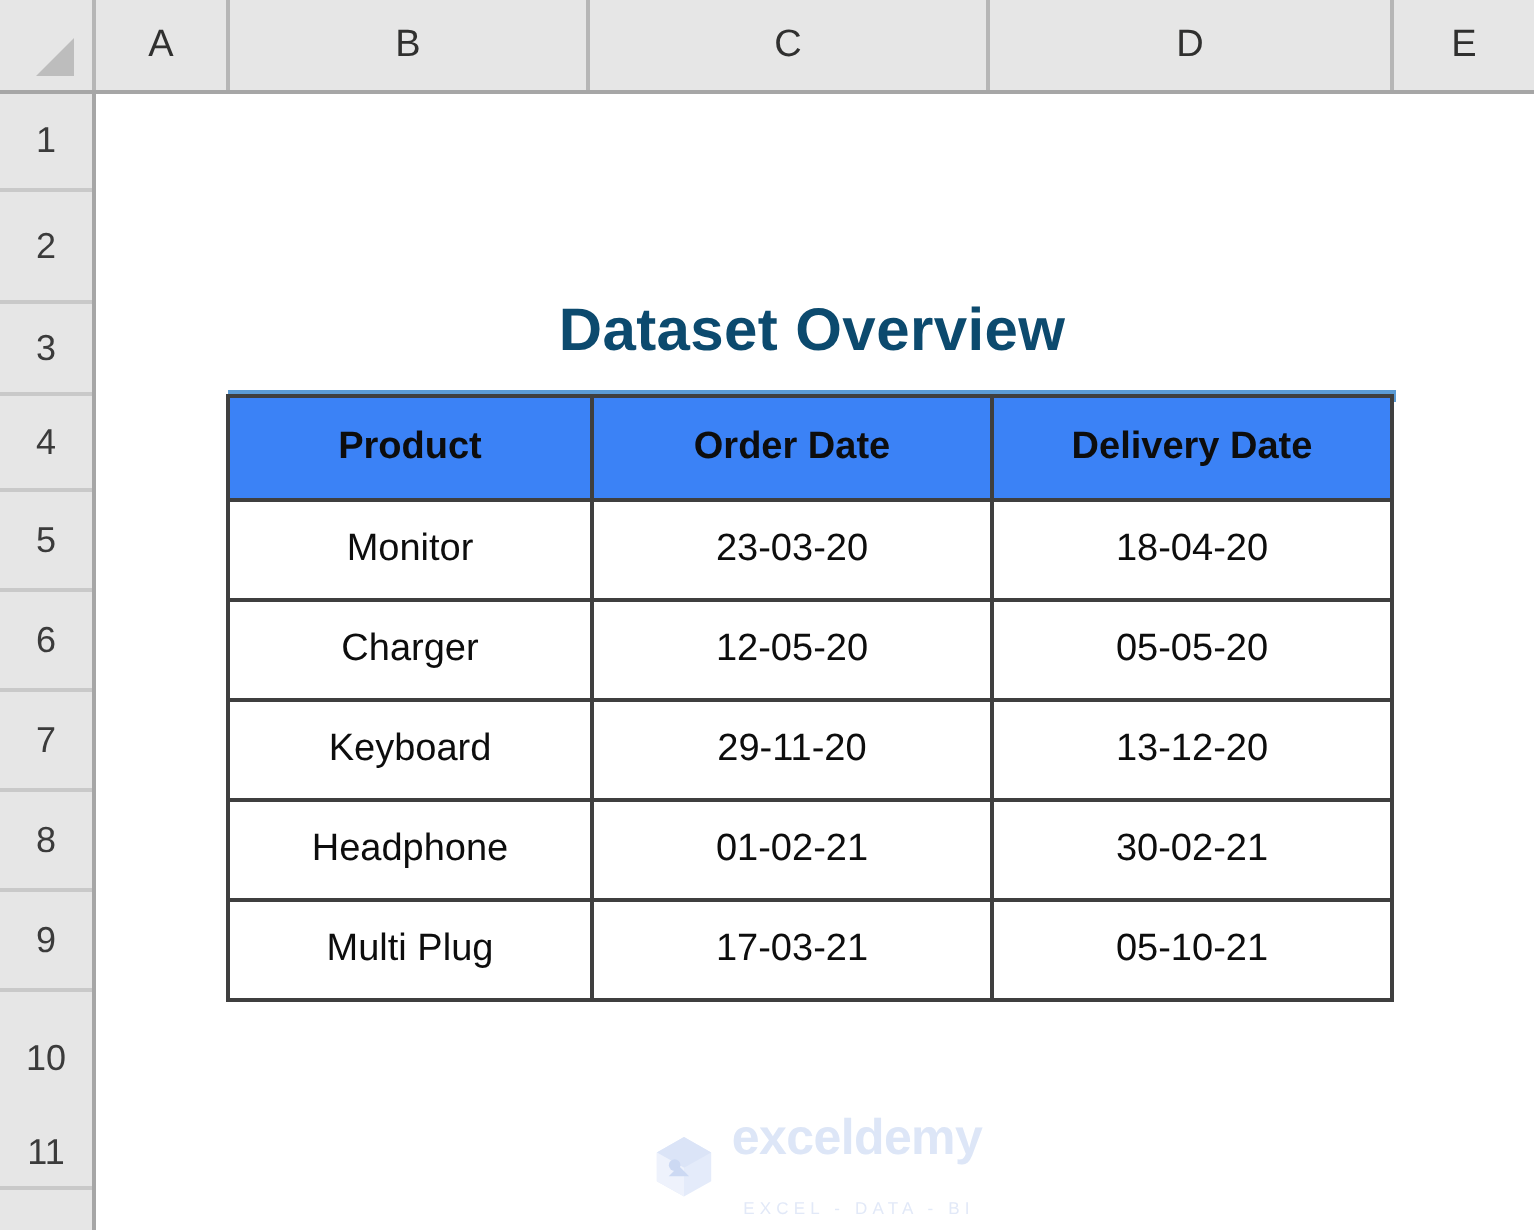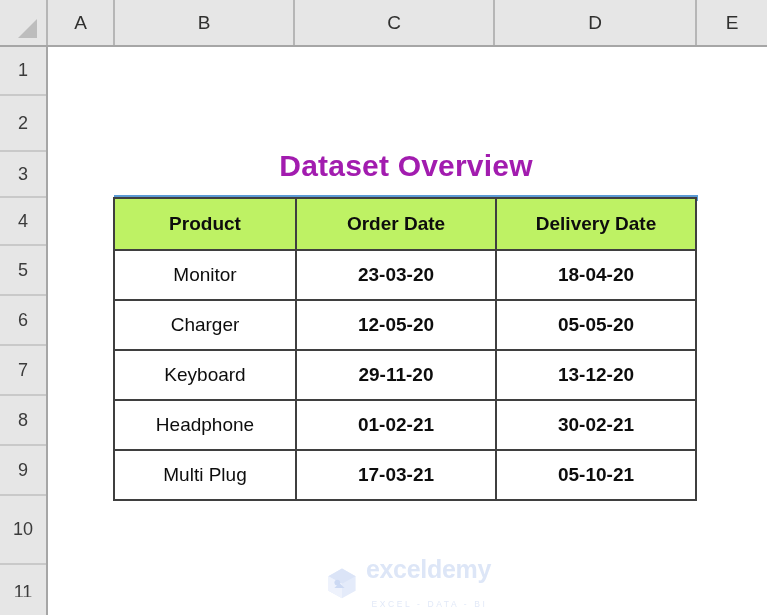--- a/index.html
+++ b/index.html
@@ -102,21 +102,21 @@
     height: 98px;
   }
   #title-text {
     position: absolute;
     left: 0;
     top: 48px;
     width: 584px;
     text-align: center;
     font-size: 30px;
     font-weight: bold;
-    color: #a21caf;
+    color: #0c4a6e;
     letter-spacing: 0.2px;
     white-space: nowrap;
   }
   #title-underline {
     position: absolute;
     left: 0;
     top: 94px;
     width: 584px;
     height: 6px;
     background: #5b9bd5;
@@ -136,30 +136,30 @@
     border: 2px solid #3f3f3f;
     text-align: center;
     font-size: 19px;
     color: #0d0d0d;
     padding: 0;
     height: 48px;
     overflow: hidden;
     white-space: nowrap;
   }
   #data-table th {
-    background: #bef264;
+    background: #3b82f6;
     font-weight: bold;
     height: 50px;
   }
   #data-table td {
     background: #ffffff;
     font-weight: normal;
   }
   #data-table td.date-cell {
-    font-weight: bold;
+    font-weight: normal;
   }
   .col-w-product  { width: 182px; }
   .col-w-order    { width: 200px; }
   .col-w-delivery { width: 200px; }
 
   
   #watermark {
     position: absolute;
     left: 258px;
     top: 512px;
@@ -282,17 +282,17 @@
     <div class="row-head" style="top:0px;   height:49px;">1</div>
     <div class="row-head" style="top:49px;  height:56px;">2</div>
     <div class="row-head" style="top:105px; height:46px;">3</div>
     <div class="row-head" style="top:151px; height:48px;">4</div>
     <div class="row-head" style="top:199px; height:50px;">5</div>
     <div class="row-head" style="top:249px; height:50px;">6</div>
     <div class="row-head" style="top:299px; height:50px;">7</div>
     <div class="row-head" style="top:349px; height:50px;">8</div>
     <div class="row-head" style="top:399px; height:50px;">9</div>
     <div class="row-head" style="top:449px; height:69px;">10</div>
-    <div class="row-head" style="top:528px; height:36px;">11</div>
+    <div class="row-head" style="top:512px; height:36px;">11</div>
     <div class="row-head" style="top:550px; height:18px; border-bottom:none;"></div>
   </div>
 
 </div>
 
 </body></html>

